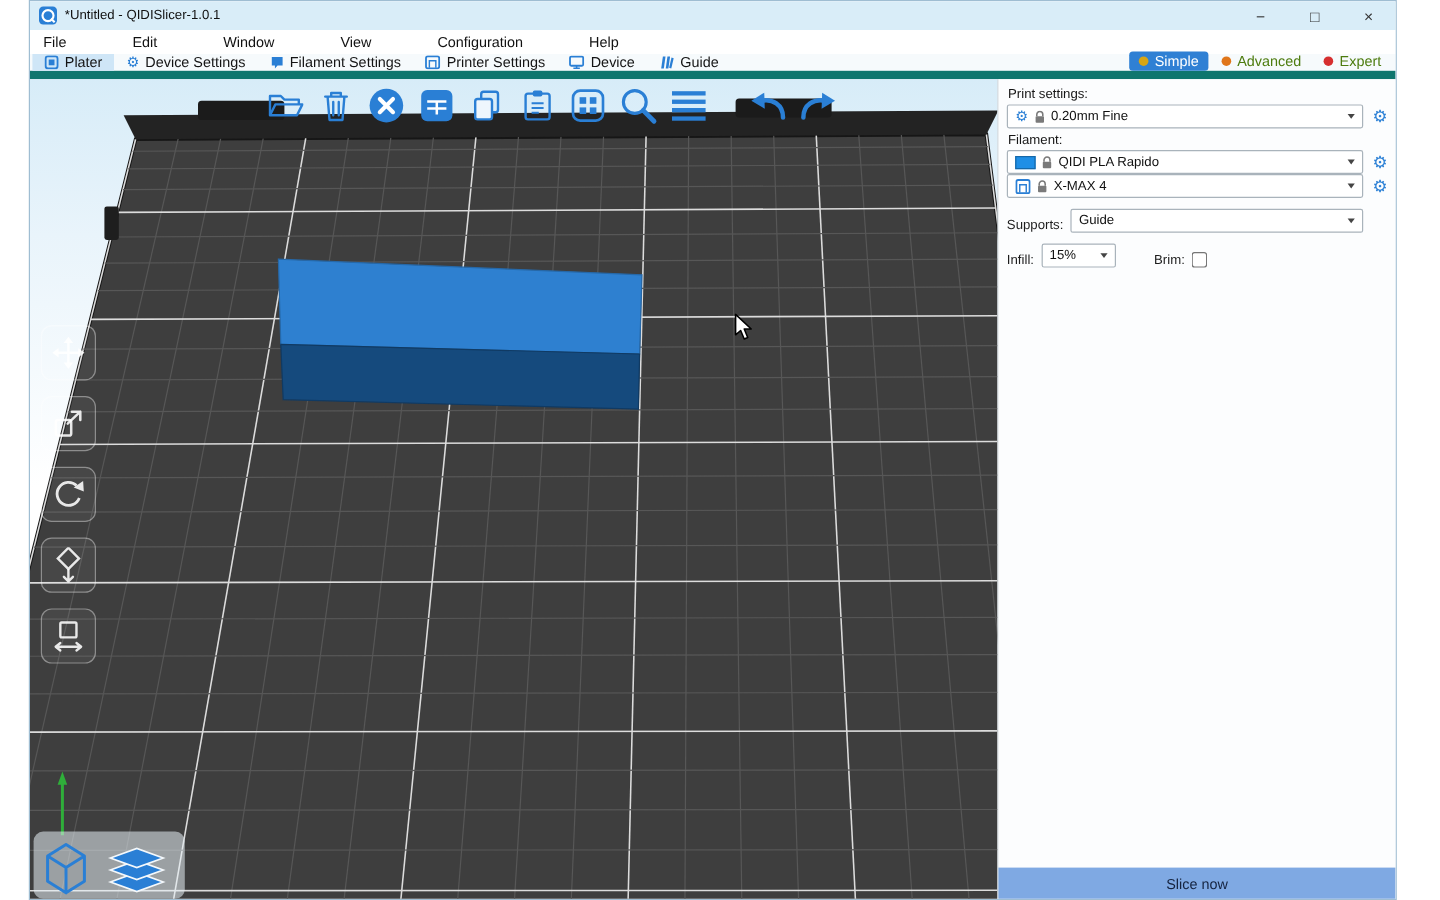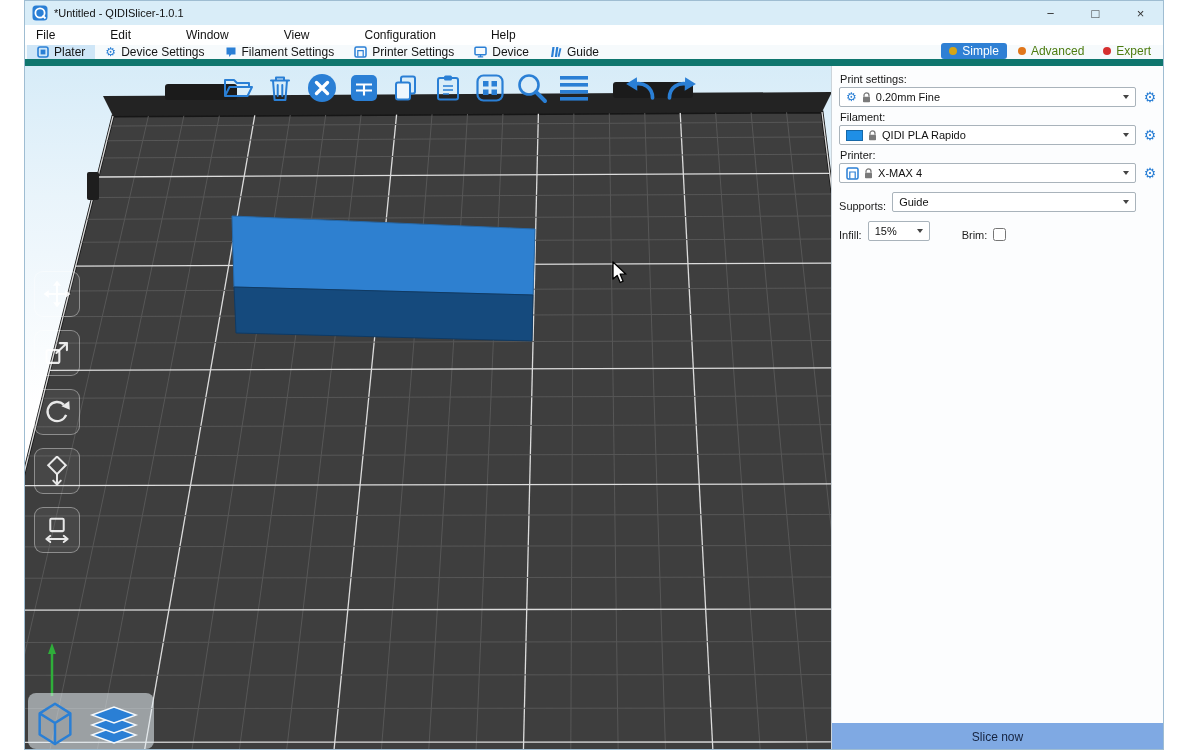--- a/index.html
+++ b/index.html
@@ -398,21 +398,20 @@
                   <path d="M2 4.8 V3.4 a2.5 2.5 0 0 1 5 0 V4.8" fill="none" stroke="#7a7a7a" stroke-width="1.3"></path>
                   <rect x="1" y="4.8" width="7" height="5.4" rx="0.8" fill="#7a7a7a"></rect>
                 </svg>
               </span>
             <span>QIDI PLA Rapido</span>
             <span class="chev"></span>
           </div>
           <span class="gear-btn">⚙</span>
         </div>
 
-        <div class="sb-label">Printer:</div>
         <div class="combo-row">
           <div class="combo">
             <span>
                 <svg width="13" height="13" viewBox="0 0 13 13">
                   <rect x="1" y="1" width="11" height="11" rx="1.5" fill="none" stroke="#2a7fd5" stroke-width="1.5"></rect>
                   <path d="M3.8 11.5 V5 h5.4 v6.5" fill="none" stroke="#2a7fd5" stroke-width="1.2"></path>
                 </svg>
               </span>
             <span>
                 <svg width="9" height="11" viewBox="0 0 9 11">

